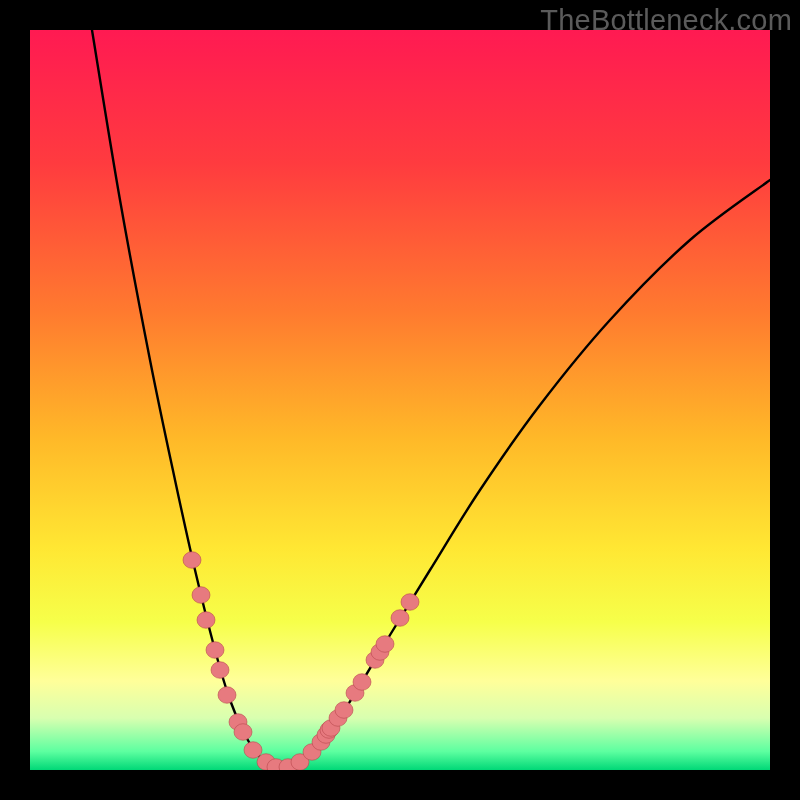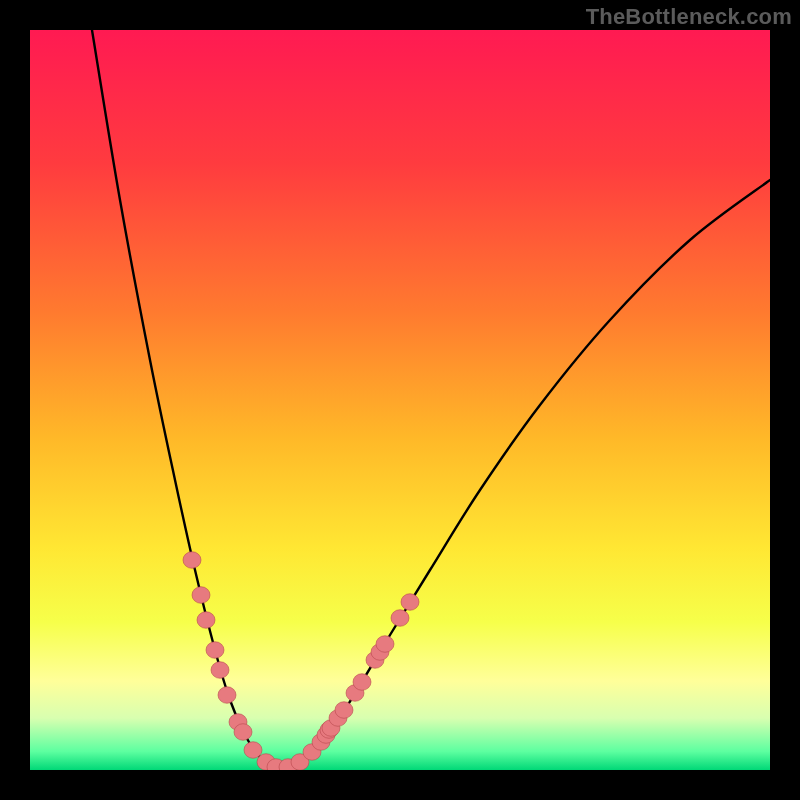--- a/index.html
+++ b/index.html
@@ -26,22 +26,22 @@
     overflow: hidden;
   }
   .gradient {
     position: absolute;
     inset: 0;
   }
   .watermark {
     position: absolute;
     top: 4px;
     right: 8px;
-    font-size: 22px;
-    font-weight: 700;
+    font-size: 29px;
+    font-weight: 400;
     color: #5b5b5b;
     letter-spacing: 0.2px;
   }
   .svg-layer {
     position: absolute;
     inset: 0;
   }
 </style>
 </head>
 <body>

